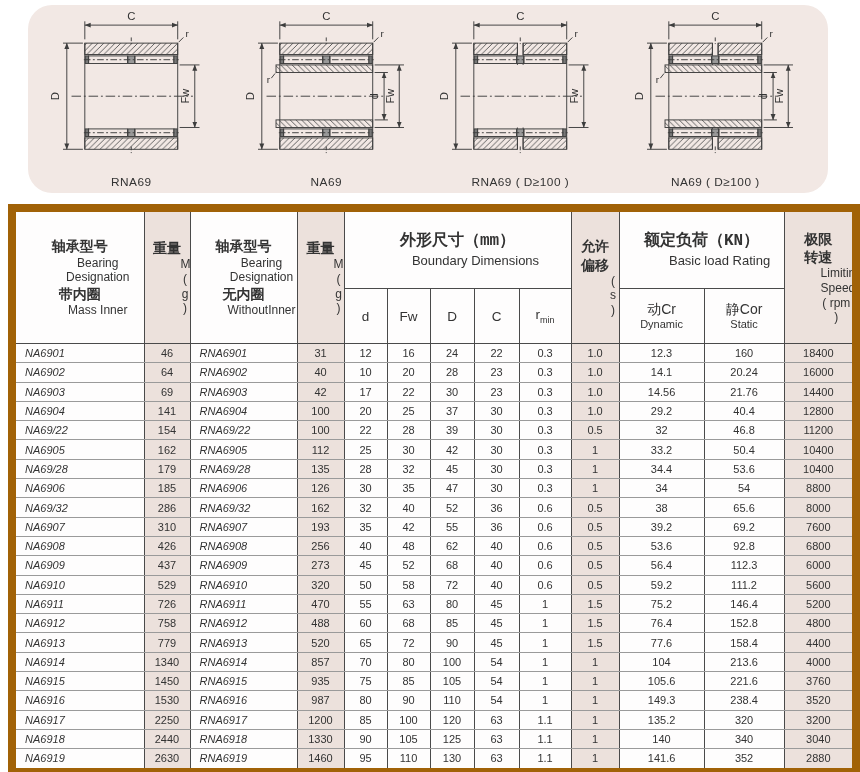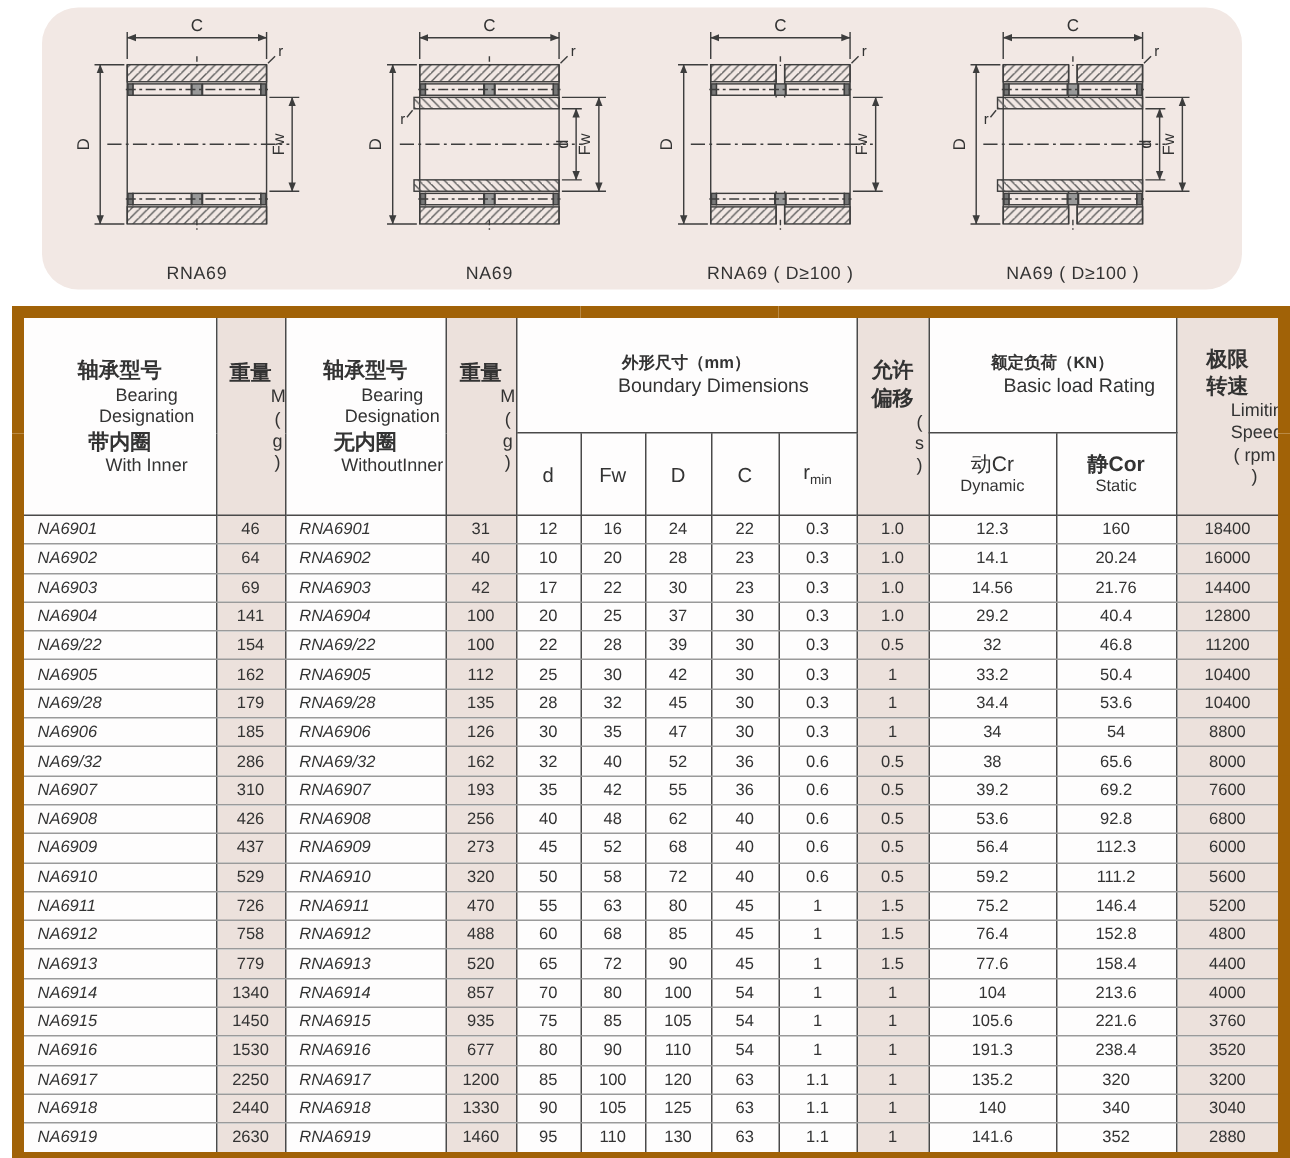--- a/index.html
+++ b/index.html
@@ -37,21 +37,21 @@
     padding:0;
     overflow:hidden;
     background:#fefdfd;
   }
   .spec td{border-top-color:#9a9a9a;border-bottom-color:#9a9a9a;}
   .spec .pink{background:var(--pink,#ece1dc);}
   .spec thead th{font-weight:normal;vertical-align:middle;text-align:center;}
   .spec tr.hr1 th{height:76px;}
   .spec tr.hr2 th{height:54px;font-size:13.5px;}
   .h-zh{font-size:14px;font-weight:bold;line-height:1.3;}
-  .h-zh-lg{font-size:11px;font-weight:bold;line-height:1.35;}
+  .h-zh-lg{font-size:16px;font-weight:bold;line-height:1.35;font-family:Liberation Mono, monospace;}
   .h-en{font-size:12px;line-height:1.22;padding-left:36px;}
   .h-en-sm{font-size:11px;line-height:1.25;}
   .sub-min{font-size:9px;}
   .spec tbody td{
     height:18.3px;
     font-size:11px;
     text-align:center;
     color:#333;
   }
   .spec tbody td.name{text-align:left;padding-left:9px;font-style:italic;}
@@ -274,21 +274,21 @@
       <col style="width:80px">
     <col style="width:72px">
   </colgroup>
   <thead>
     <tr class="hr1">
       <th rowspan="2">
         <div class="h-zh">轴承型号</div>
         <div class="h-en">Bearing</div>
         <div class="h-en">Designation</div>
         <div class="h-zh">带内圈</div>
-        <div class="h-en">With Inner</div>
+        <div class="h-en">Mass Inner</div>
       </th>
       <th rowspan="2" class="pink">
         <div class="h-zh">重量</div>
         <div class="h-en">Mass</div>
         <div class="h-en">( g )</div>
       </th>
       <th rowspan="2">
         <div class="h-zh">轴承型号</div>
         <div class="h-en">Bearing</div>
         <div class="h-en">Designation</div>
@@ -325,21 +325,21 @@
       <th><span>d</span></th>
       <th><span>Fw</span></th>
       <th><span>D</span></th>
       <th><span>C</span></th>
       <th><span>r</span><sub class="sub-min">min</sub></th>
       <th>
         <div class="h-zh" style="font-weight:normal">动Cr</div>
         <div class="h-en-sm">Dynamic</div>
       </th>
       <th>
-        <div class="h-zh" style="font-weight:bold">静Cor</div>
+        <div class="h-zh" style="font-weight:normal">静Cor</div>
         <div class="h-en-sm">Static</div>
       </th>
     </tr>
   </thead>
   <tbody>
       <tr>
         <td class="name">NA6901</td>
         <td class="pink">46</td>
         <td class="name">RNA6901</td>
         <td class="pink">31</td>
@@ -605,28 +605,28 @@
         <td>1</td>
         <td class="pink">1</td>
         <td>105.6</td>
         <td>221.6</td>
         <td class="pink">3760</td>
       </tr>
       <tr>
         <td class="name">NA6916</td>
         <td class="pink">1530</td>
         <td class="name">RNA6916</td>
-        <td class="pink">677</td>
+        <td class="pink">987</td>
         <td>80</td>
         <td>90</td>
         <td>110</td>
         <td>54</td>
         <td>1</td>
         <td class="pink">1</td>
-        <td>191.3</td>
+        <td>149.3</td>
         <td>238.4</td>
         <td class="pink">3520</td>
       </tr>
       <tr>
         <td class="name">NA6917</td>
         <td class="pink">2250</td>
         <td class="name">RNA6917</td>
         <td class="pink">1200</td>
         <td>85</td>
         <td>100</td>

